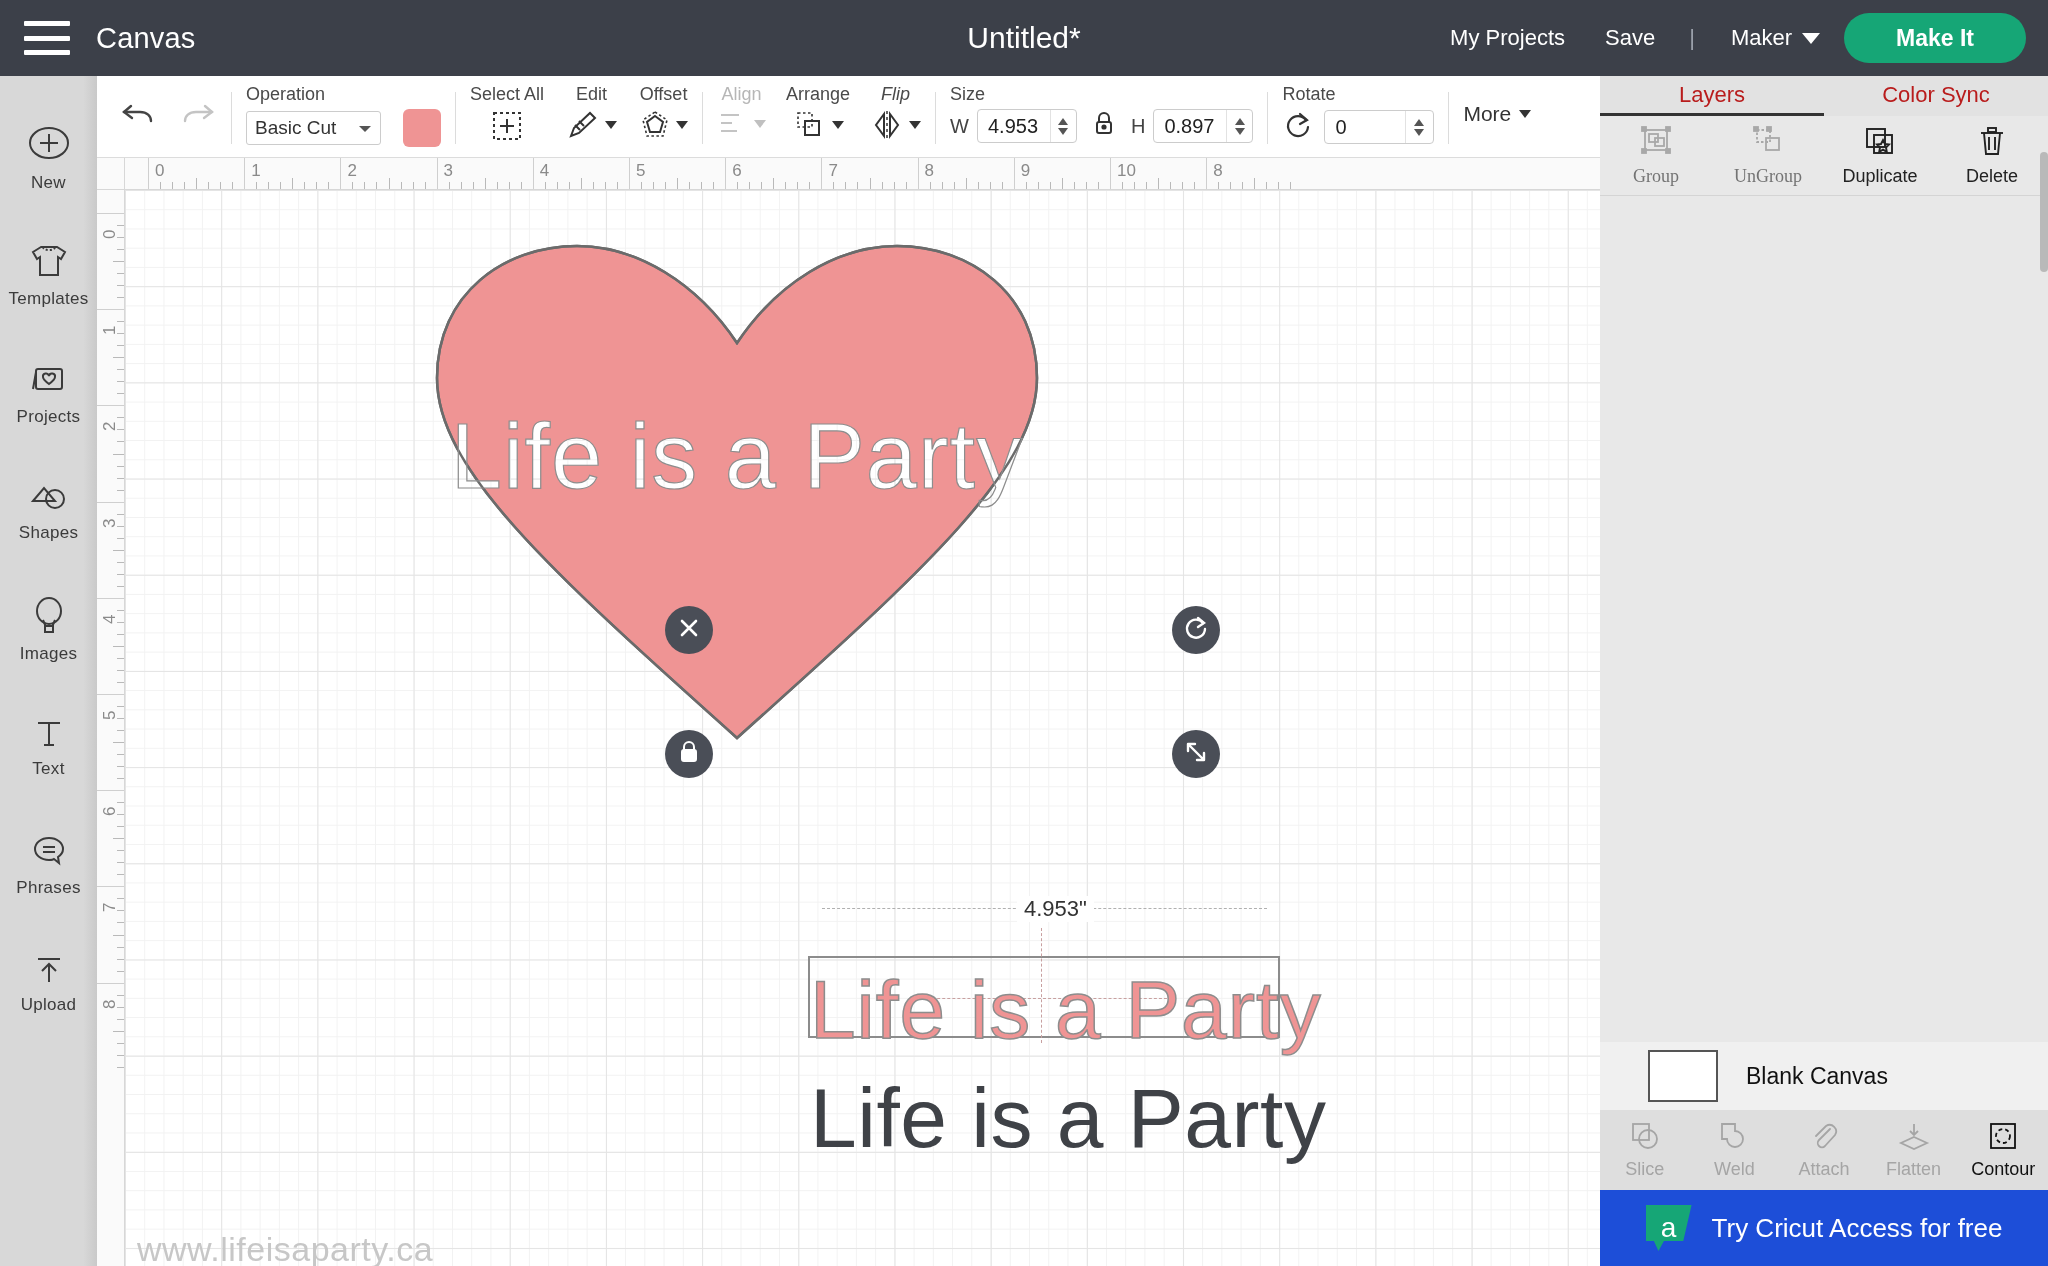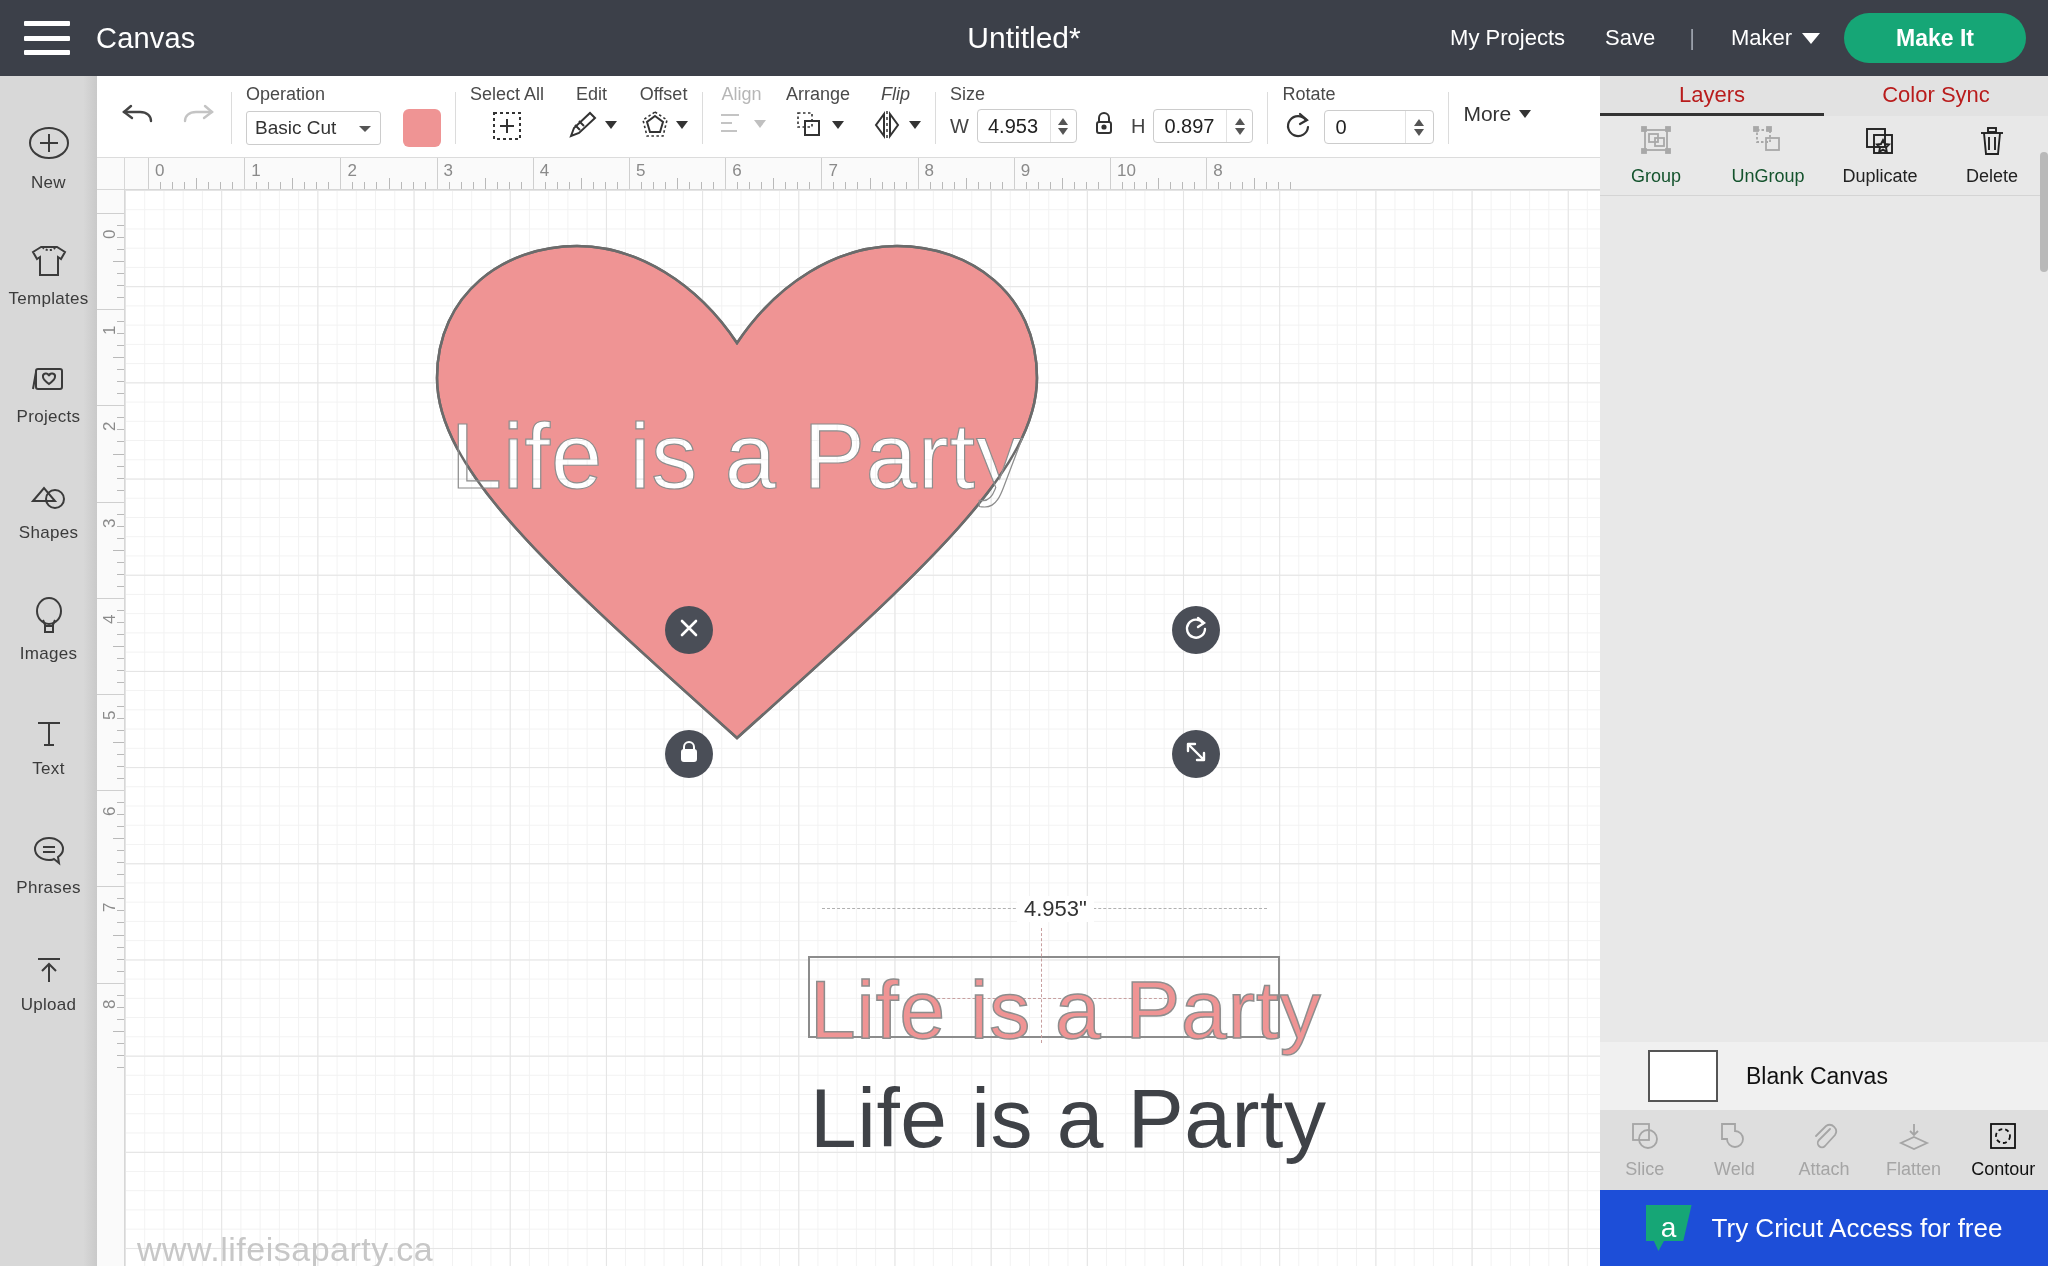--- a/index.html
+++ b/index.html
@@ -134,21 +134,21 @@
   
   .rpanel { position:absolute; left:1600px; top:76px; width:448px; height:1190px;
     background:#e8e8e8; }
   .rtabs { display:flex; height:40px; background:#e2e2e2; }
   .rtab { flex:1; text-align:center; font-size:22px; color:#b91c1c; line-height:38px; cursor:pointer; }
   .rtab.active { border-bottom:3px solid #333; font-weight:normal; }
   .ractions { display:flex; height:80px; background:#e8e8e8; border-bottom:1px solid #d4d4d4; }
   .raction { flex:1; display:flex; flex-direction:column; align-items:center; justify-content:center;
     cursor:pointer; gap:5px; }
   .raction .lbl { font-size:18px; color:#222; }
-  .raction.dis .lbl { color:#14532d; }
+  .raction.dis .lbl { color:#737373;font-family:Liberation Serif, serif; }
   .blankrow { position:absolute; left:1600px; top:1042px; width:448px; height:68px;
     background:#f0f0f0; display:flex; align-items:center; padding-left:48px; }
   .blankrow .sw { width:70px; height:52px; background:#fff; border:2px solid #555; }
   .blankrow .lbl { font-size:23px; color:#111; margin-left:28px; }
   .bottools { position:absolute; left:1600px; top:1110px; width:448px; height:80px;
     background:#dedede; display:flex;justify-content:center; }
   .btool { flex:1; display:flex; flex-direction:column; align-items:center; justify-content:center;
     gap:4px; cursor:pointer; }
   .btool .lbl { font-size:18px; color:#111; }
   .btool.dis .lbl { color:#a5a5a5; }

